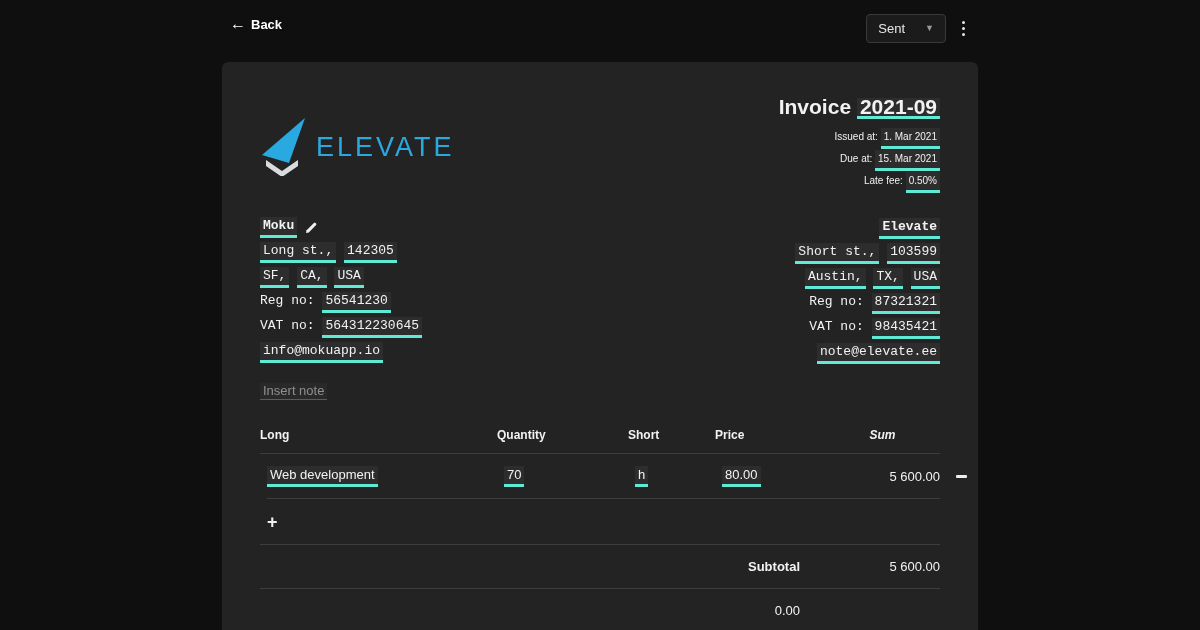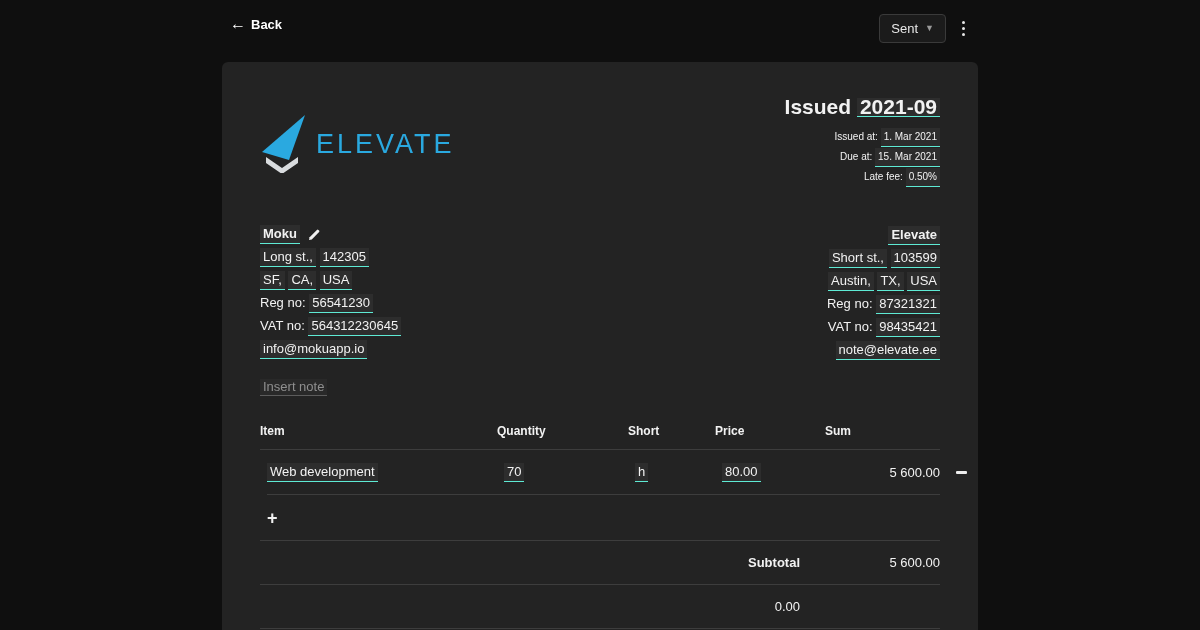--- a/index.html
+++ b/index.html
@@ -18,21 +18,21 @@
     display:flex; align-items:center; gap:5px;
     font-size:13px; font-weight:bold; color:#fff; cursor:pointer;
   }
   .back-arrow { font-size:16px; line-height:1; font-weight:bold; }
 
   .top-right {
     position:absolute; right:233px; top:14px;
     display:flex; align-items:center; gap:14px;
   }
   .status-btn {
-    display:flex; align-items:center; gap:7px;
+    display:flex; align-items:center; gap:20px;
     height:29px; padding:0 11px;
     background:#1b1b1b; border:1px solid #3a3a3a; border-radius:4px;
     font-size:13px; color:#e8e8e8; cursor:pointer;
   }
   .caret { font-size:9px; color:#9a9a9a; line-height:1; }
   .kebab {
     display:flex; flex-direction:column; gap:3px; cursor:pointer; padding:2px;
   }
   .kebab i { width:3px; height:3px; border-radius:50%; background:#e6e6e6; display:block; }
 
@@ -49,28 +49,28 @@
   .logo-text { font-size:27px; letter-spacing:3px; color:#2aa9e0; }
 
   .invoice-meta { text-align:right; }
   .invoice-title { font-size:21px; font-weight:bold; margin-bottom:8px; }
   .meta-line { font-size:10px; line-height:19px; }
 
   
   .field {
     display:inline-block;
     background:#2d2d2d;
-    border-bottom:1px solid #5eead4;
+    border-bottom:3px solid #5eead4;
     padding:0 3px 1px 3px;
     line-height:17px;
   }
   .field.bold { font-weight:bold; }
 
   
-  .addresses { display:flex; justify-content:space-between; margin-top:38px; font-size:13px; }
+  .addresses { display:flex; justify-content:space-between; margin-top:24px; font-size:13px;font-family:Liberation Mono, monospace; }
   .addr-left { text-align:left; }
   .addr-right { text-align:right; }
   .addr-line { margin-bottom:3px; line-height:19px; }
   .name-line { display:flex; align-items:center; gap:8px; margin-bottom:3px; }
   .pencil-icon { cursor:pointer; display:inline-flex; }
 
   
   .note-wrap { margin-top:14px; }
   .note-field {
     display:inline-block; color:#8f8f8f;
@@ -79,21 +79,21 @@
   }
 
   
   .items-table { margin-top:22px; }
   .tgrid { display:grid; grid-template-columns:237px 131px 87px 110px 1fr; }
   .thead {
     font-size:12px; font-weight:bold;
     padding:6px 0 11px 0;
     border-bottom:1px solid #3d3d3d;
   }
-  .thead .right { text-align:left; }
+  .thead .right { text-align:center;font-style:italic; }
   .item-row {
     position:relative;
     height:45px; align-items:center;
     border-bottom:1px solid #3d3d3d;
     font-size:13px;
     margin-left:7px;
   }
   .cell-sum { text-align:right; }
   .remove-btn {
     position:absolute; right:-27px; top:21px;
@@ -146,21 +146,21 @@
     <div class="logo">
       <svg width="47" height="58" viewBox="0 0 47 58">
         <polygon points="45,0 2,37 29,45" fill="#2aa9e0"></polygon>
         <polygon points="6,42 22,53 38,42 38,48 22,59 6,48" fill="#d9dcde"></polygon>
       </svg>
       <span class="logo-text">ELEVATE</span>
     </div>
 
     <div class="invoice-meta">
       <div class="invoice-title">
-        <span>Issued</span>
+        <span>Invoice</span>
         <span class="field">2021-09</span>
       </div>
       <div class="meta-line">
         <span>Issued at:</span>
         <span class="field">1. Mar 2021</span>
       </div>
       <div class="meta-line">
         <span>Due at:</span>
         <span class="field">15. Mar 2021</span>
       </div>
@@ -230,21 +230,21 @@
       </div>
     </div>
   </div>
 
   <div class="note-wrap">
     <span class="note-field">Insert note</span>
   </div>
 
   <div class="items-table">
     <div class="tgrid thead">
-      <div>Item</div>
+      <div>Long</div>
       <div>Quantity</div>
       <div>Short</div>
       <div>Price</div>
       <div class="right">Sum</div>
     </div>
 
     <div class="tgrid item-row">
       <div><span class="field">Web development</span></div>
       <div><span class="field">70</span></div>
       <div><span class="field">h</span></div>

